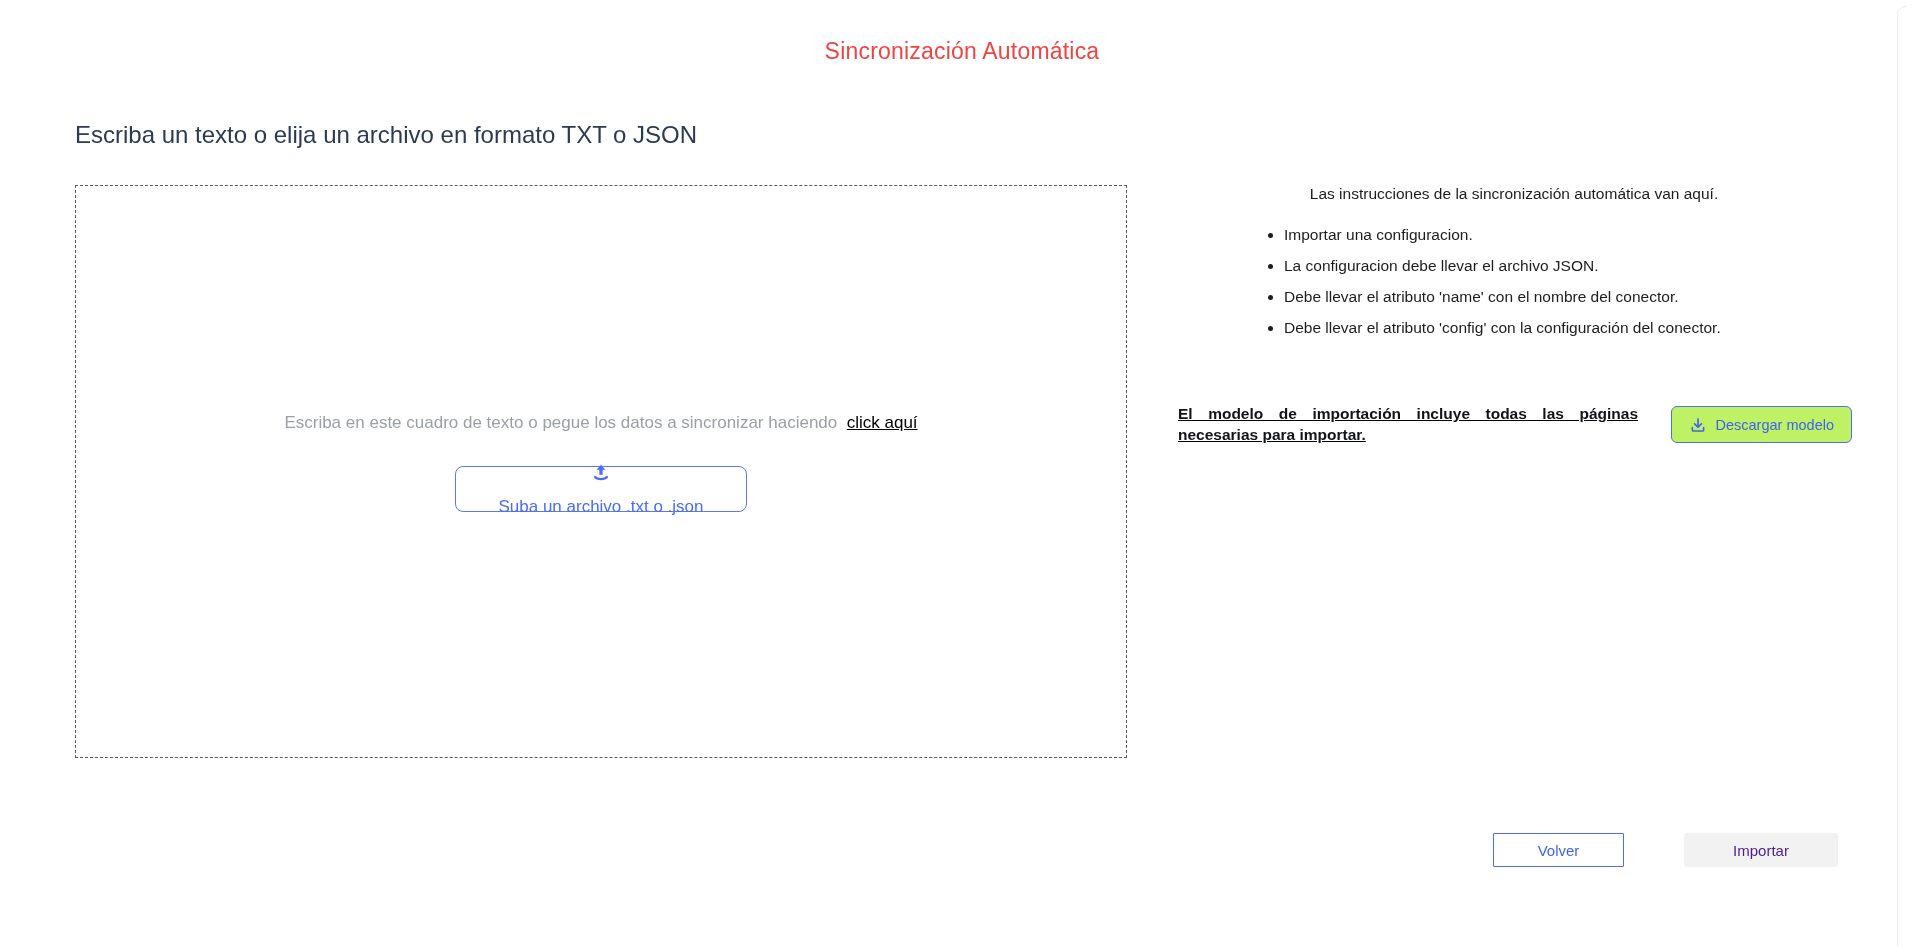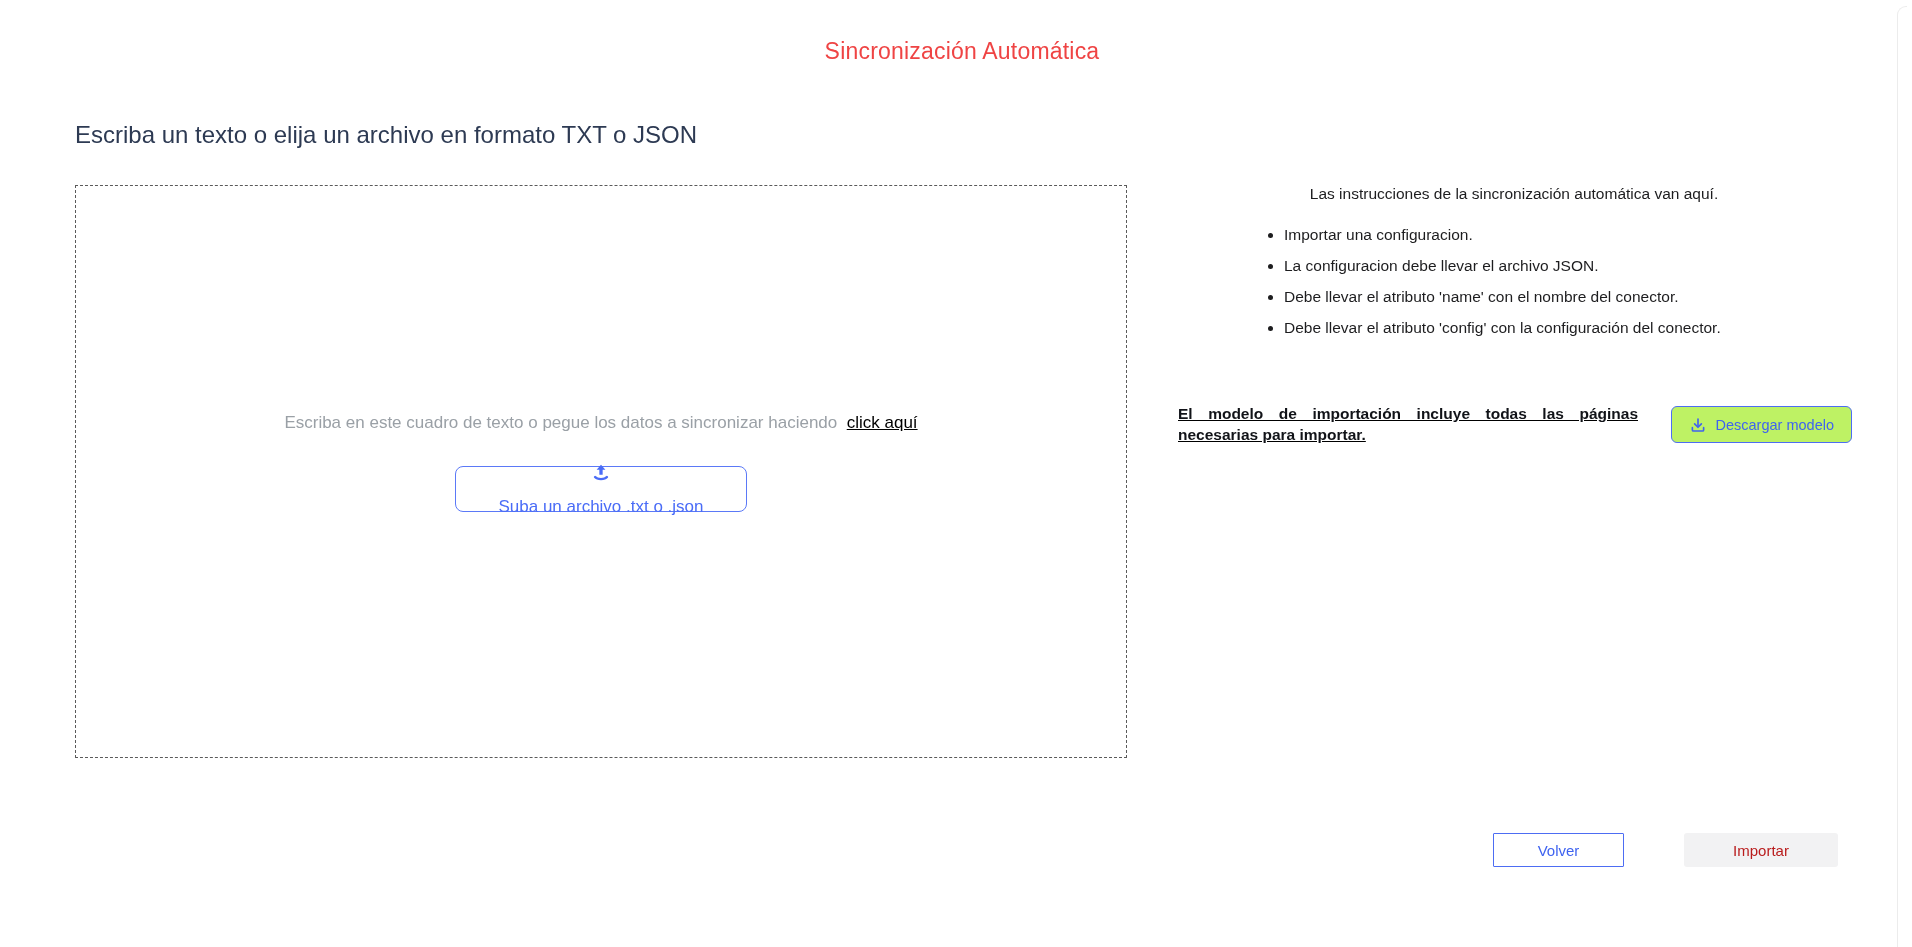--- a/index.html
+++ b/index.html
@@ -71,21 +71,21 @@
   .back-btn {
     position:absolute; left:1493px; top:0;
     width:131px; height:34px;
     background:#ffffff; border:1px solid #4d6df3; border-radius:1px;
     color:#3f63f0; font-size:15px; font-family:inherit; cursor:pointer;
   }
   .import-btn {
     position:absolute; left:1684px; top:0;
     width:154px; height:34px;
     background:#f2f2f3; border:none; border-radius:3px;
-    color:#b91c1c; font-size:15px; font-family:inherit; cursor:pointer;
+    color:#4c1d95; font-size:15px; font-family:inherit; cursor:pointer;
   }
   .scroll-edge {
     position:absolute; top:6px; right:5px; width:10px; height:941px;
     border-left:1px solid #ececec; border-top:1px solid #ececec;
     border-top-left-radius:9px;
   }
 </style>
 </head>
 <body>
 

